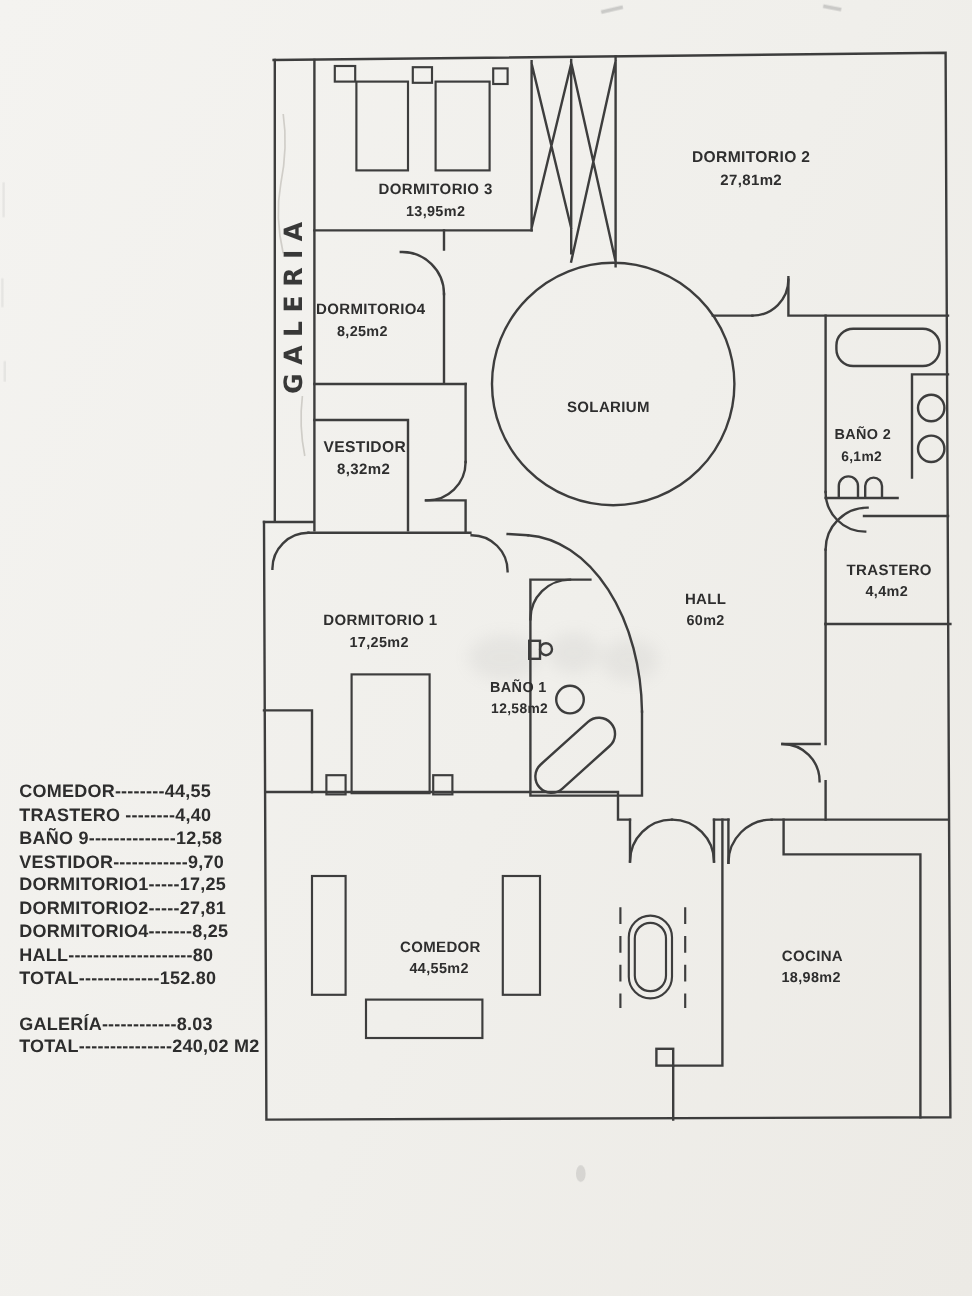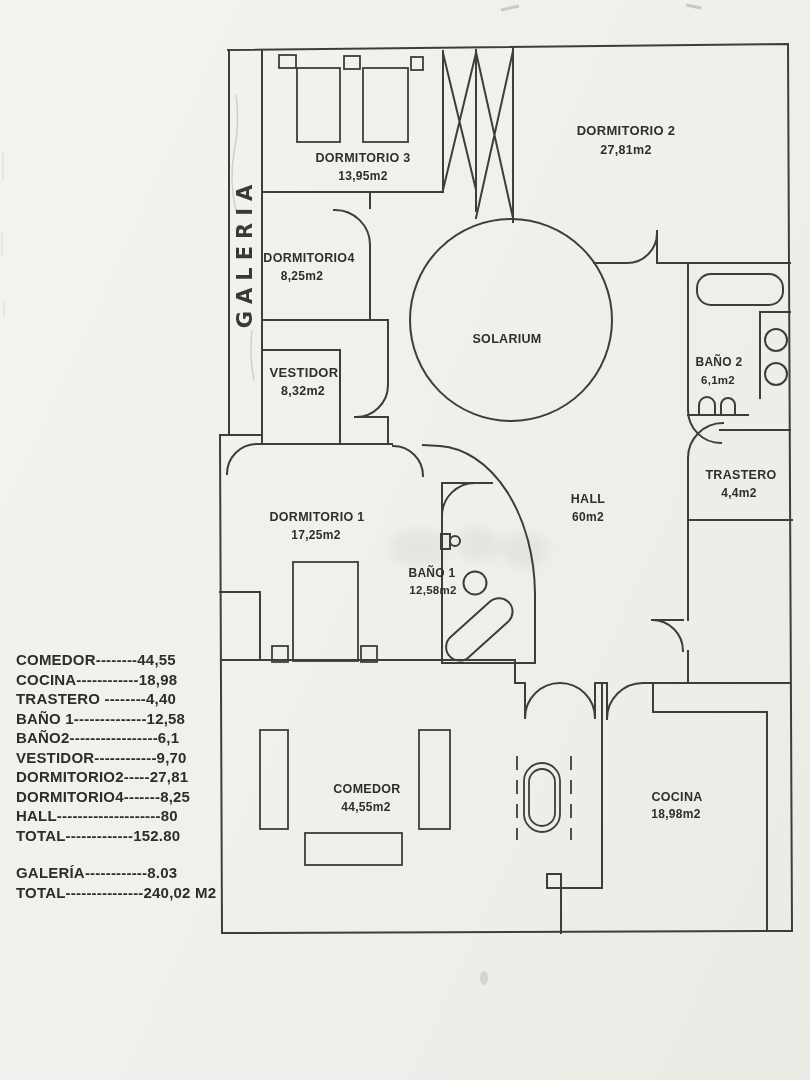--- a/index.html
+++ b/index.html
@@ -180,25 +180,24 @@
 
       <text class="plan-label" x="677" y="801" font-size="12.5">COCINA</text>
       <text class="plan-label" x="676" y="818" font-size="12">18,98m2</text>
 
       <text x="245" y="260" transform="rotate(-90 245 253)" font-family="DejaVu Sans, sans-serif" font-size="21" font-weight="bold" letter-spacing="7" fill="#1f1f1f" text-anchor="middle" opacity="0.88">GALERIA</text>
     </g>
   </svg>
 
   <div class="legend">
     <div>COMEDOR--------44,55</div>
-    <div>COCINA------------18,98</div>
     <div>TRASTERO --------4,40</div>
-    <div>BAÑO 1--------------12,58</div>
-    <div>BAÑO2-----------------6,1</div>
+    <div>BAÑO 9--------------12,58</div>
     <div>VESTIDOR------------9,70</div>
+    <div>DORMITORIO1-----17,25</div>
     <div>DORMITORIO2-----27,81</div>
     <div>DORMITORIO4-------8,25</div>
     <div>HALL--------------------80</div>
     <div>TOTAL-------------152.80</div>
     <div class="gap"></div>
     <div>GALERÍA------------8.03</div>
     <div>TOTAL---------------240,02 M2</div>
   </div>
 
 </div>

